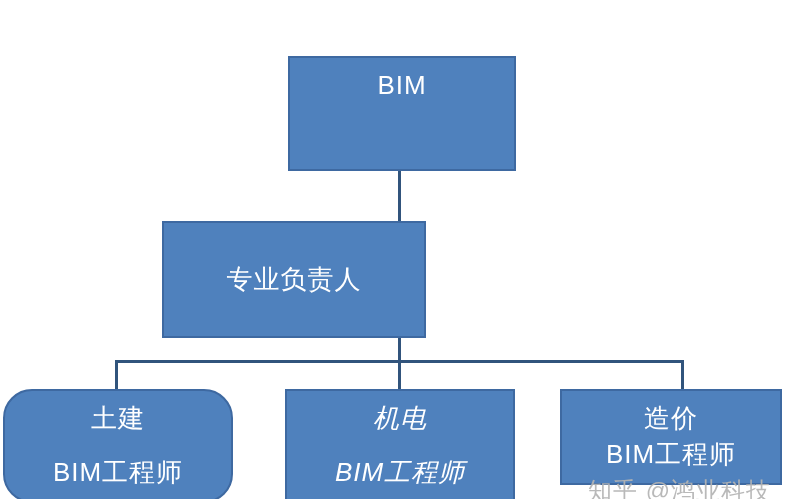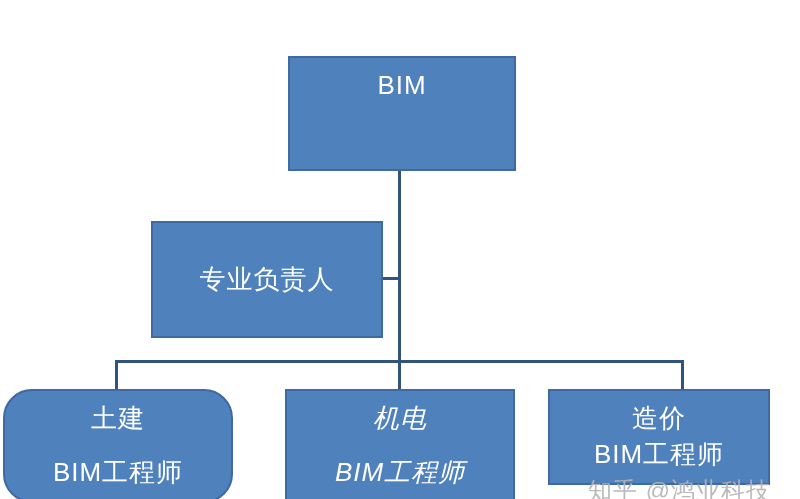--- a/index.html
+++ b/index.html
@@ -40,24 +40,24 @@
     letter-spacing:1px;
   }
   .node.single{
     justify-content:center;
   }
   .line{
     position:absolute;
     background:var(--connector);
   }
   .node-root   {left:288px; top:25px;  width:228px; height:115px;}
-  .node-staff  {left:151px; top:190px; width:232px; height:117px;}
+  .node-staff  {left:162px; top:190px; width:264px; height:117px;}
   .node-child1 {left:3px;   top:358px; width:230px; height:114px;border-radius:29px;}
   .node-child2 {left:285px; top:358px; width:230px; height:114px;font-style:italic;}
-  .node-child3 {left:548px; top:358px; width:222px; height:96px;}
+  .node-child3 {left:560px; top:358px; width:222px; height:96px;}
 
   .conn-root-drop   {left:398px; top:140px; width:3px;   height:218px;}
   .conn-staff-link  {left:377px; top:246px; width:21px;  height:3px;}
   .conn-rail        {left:115px; top:329px; width:569px; height:3px;}
   .conn-stub-left   {left:115px; top:329px; width:3px;   height:29px;}
   .conn-stub-right  {left:681px; top:329px; width:3px;   height:29px;}
 
   .watermark{
     position:absolute;
     left:588px;

